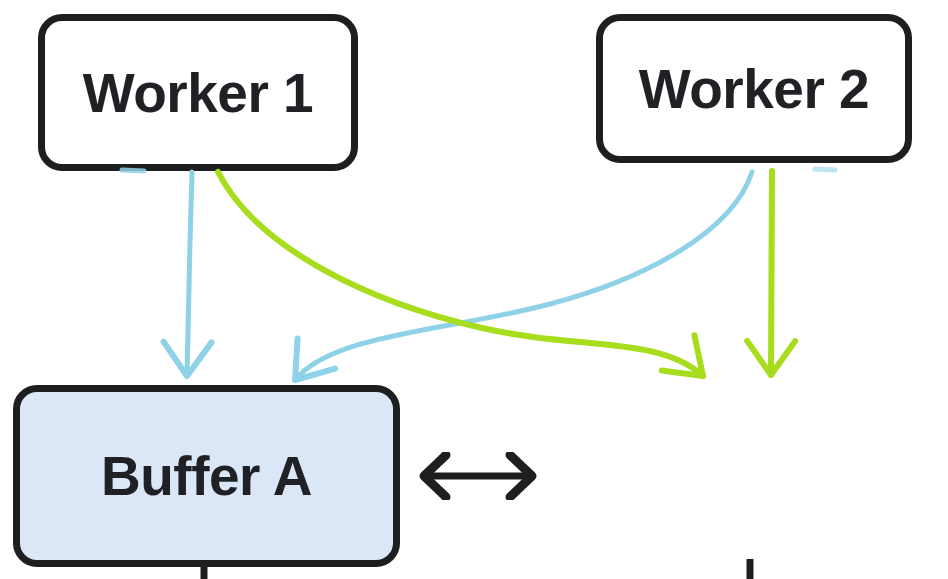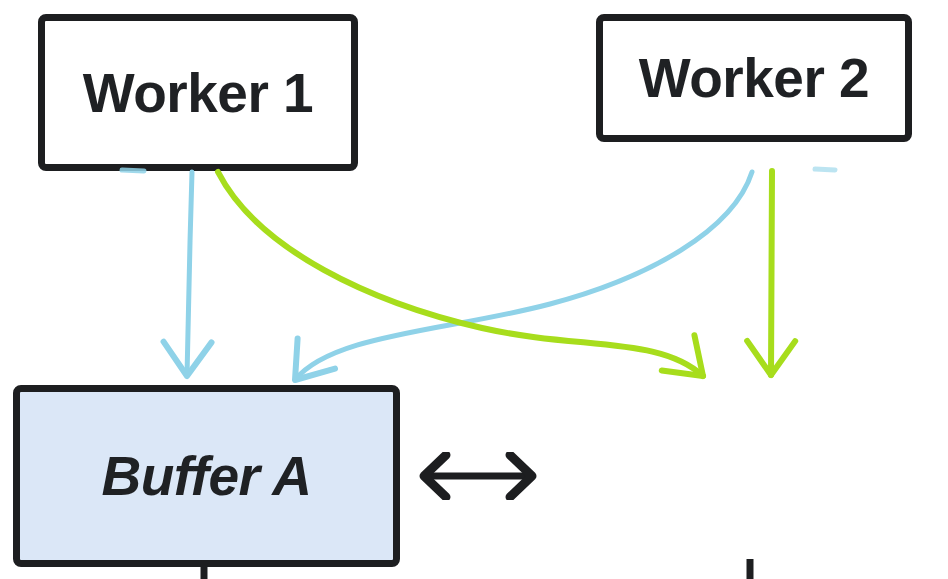--- a/index.html
+++ b/index.html
@@ -20,51 +20,51 @@
     left: 0;
     top: 0;
     width: 948px;
     height: 579px;
     pointer-events: none;
   }
   .node {
     position: absolute;
     box-sizing: border-box;
     border: 7px solid #1d1e20;
-    border-radius: 8px;
+    border-radius: 24px;
     display: flex;
     align-items: center;
     justify-content: center;
   }
   .node-label {
     font-size: 55px;
     font-weight: bold;
     letter-spacing: -0.5px;
     color: #1f2124;
     white-space: nowrap;
   }
   .node-worker-1 { left: 38px;  top: 14px;  width: 320px; height: 157px; }
-  .node-worker-2 { left: 596px; top: 14px;  width: 316px; height: 128px; }
+  .node-worker-2 { left: 596px; top: 14px;  width: 316px; height: 149px; }
   .node-buffer-a { left: 13px;  top: 385px; width: 387px; height: 182px; }
   .node-buffer-b { left: 554px; top: 386px; width: 383px; height: 176px; }
 </style>
 </head>
 <body>
 
 <div class="canvas">
 
   <div class="node node-worker-1" style="background-color: rgb(255, 255, 255);">
     <span class="node-label">Worker 1</span>
   </div>
 
   <div class="node node-worker-2" style="background-color: rgb(255, 255, 255);">
     <span class="node-label">Worker 2</span>
   </div>
 
-  <div class="node node-buffer-a" style="background-color: rgb(219, 231, 247); font-style: italic;">
+  <div class="node node-buffer-a" style="background-color: rgb(219, 231, 247);">
     <span class="node-label">Buffer A</span>
   </div>
 
 
   <svg class="edge-layer" viewBox="0 0 948 579">
     <defs>
       <marker id="head-blue" markerUnits="userSpaceOnUse" markerWidth="60" markerHeight="60" refX="40" refY="30" orient="auto">
         <polyline points="6,6 40,30 6,54" fill="none" stroke-width="6" stroke-linecap="round" stroke-linejoin="round" stroke="#8fd2e8"></polyline>
       </marker>
       <marker id="head-green" markerUnits="userSpaceOnUse" markerWidth="60" markerHeight="60" refX="40" refY="30" orient="auto">

